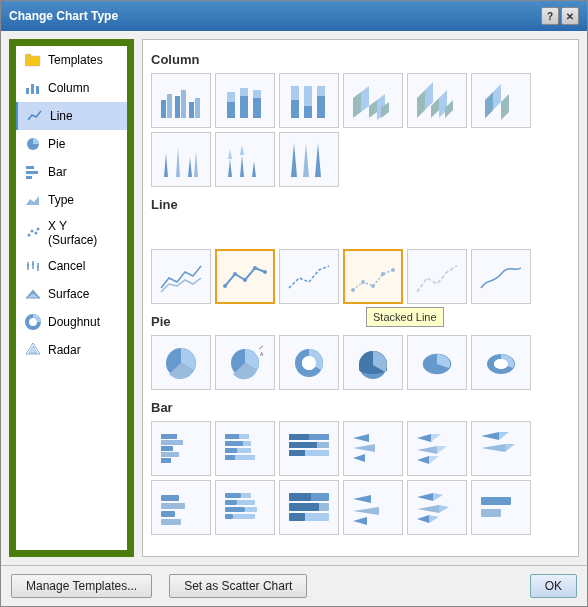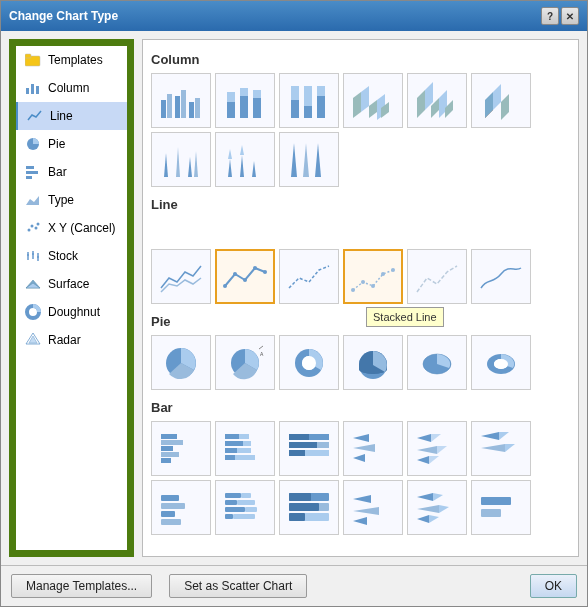--- a/index.html
+++ b/index.html
@@ -258,35 +258,35 @@
 
       <div class="left-panel-item">
         <span class="icon">
           <svg width="16" height="16" viewBox="0 0 16 16">
             <circle cx="4" cy="10" r="1.5" fill="#6699cc"></circle>
             <circle cx="7" cy="6" r="1.5" fill="#6699cc"></circle>
             <circle cx="11" cy="8" r="1.5" fill="#6699cc"></circle>
             <circle cx="13" cy="4" r="1.5" fill="#6699cc"></circle>
           </svg>
         </span>
-        <span>X Y (Cancel)</span>
+        <span>X Y (Surface)</span>
       </div>
 
       <div class="left-panel-item">
         <span class="icon">
           <svg width="16" height="16" viewBox="0 0 16 16">
             <line x1="3" y1="4" x2="3" y2="12" stroke="#6699cc" stroke-width="1.5"></line>
             <line x1="8" y1="3" x2="8" y2="11" stroke="#6699cc" stroke-width="1.5"></line>
             <line x1="13" y1="5" x2="13" y2="13" stroke="#6699cc" stroke-width="1.5"></line>
             <line x1="2" y1="7" x2="4" y2="7" stroke="#6699cc" stroke-width="1.5"></line>
             <line x1="7" y1="6" x2="9" y2="6" stroke="#6699cc" stroke-width="1.5"></line>
             <line x1="12" y1="9" x2="14" y2="9" stroke="#6699cc" stroke-width="1.5"></line>
           </svg>
         </span>
-        <span>Stock</span>
+        <span>Cancel</span>
       </div>
 
       <div class="left-panel-item">
         <span class="icon">
           <svg width="16" height="16" viewBox="0 0 16 16">
             <polygon points="1,12 8,4 15,12" fill="#7baacc" stroke="#5588aa" stroke-width="0.5"></polygon>
             <polygon points="1,12 8,7 15,12" fill="#aaccee" stroke="#5588aa" stroke-width="0.5"></polygon>
           </svg>
         </span>
         <span>Surface</span>

